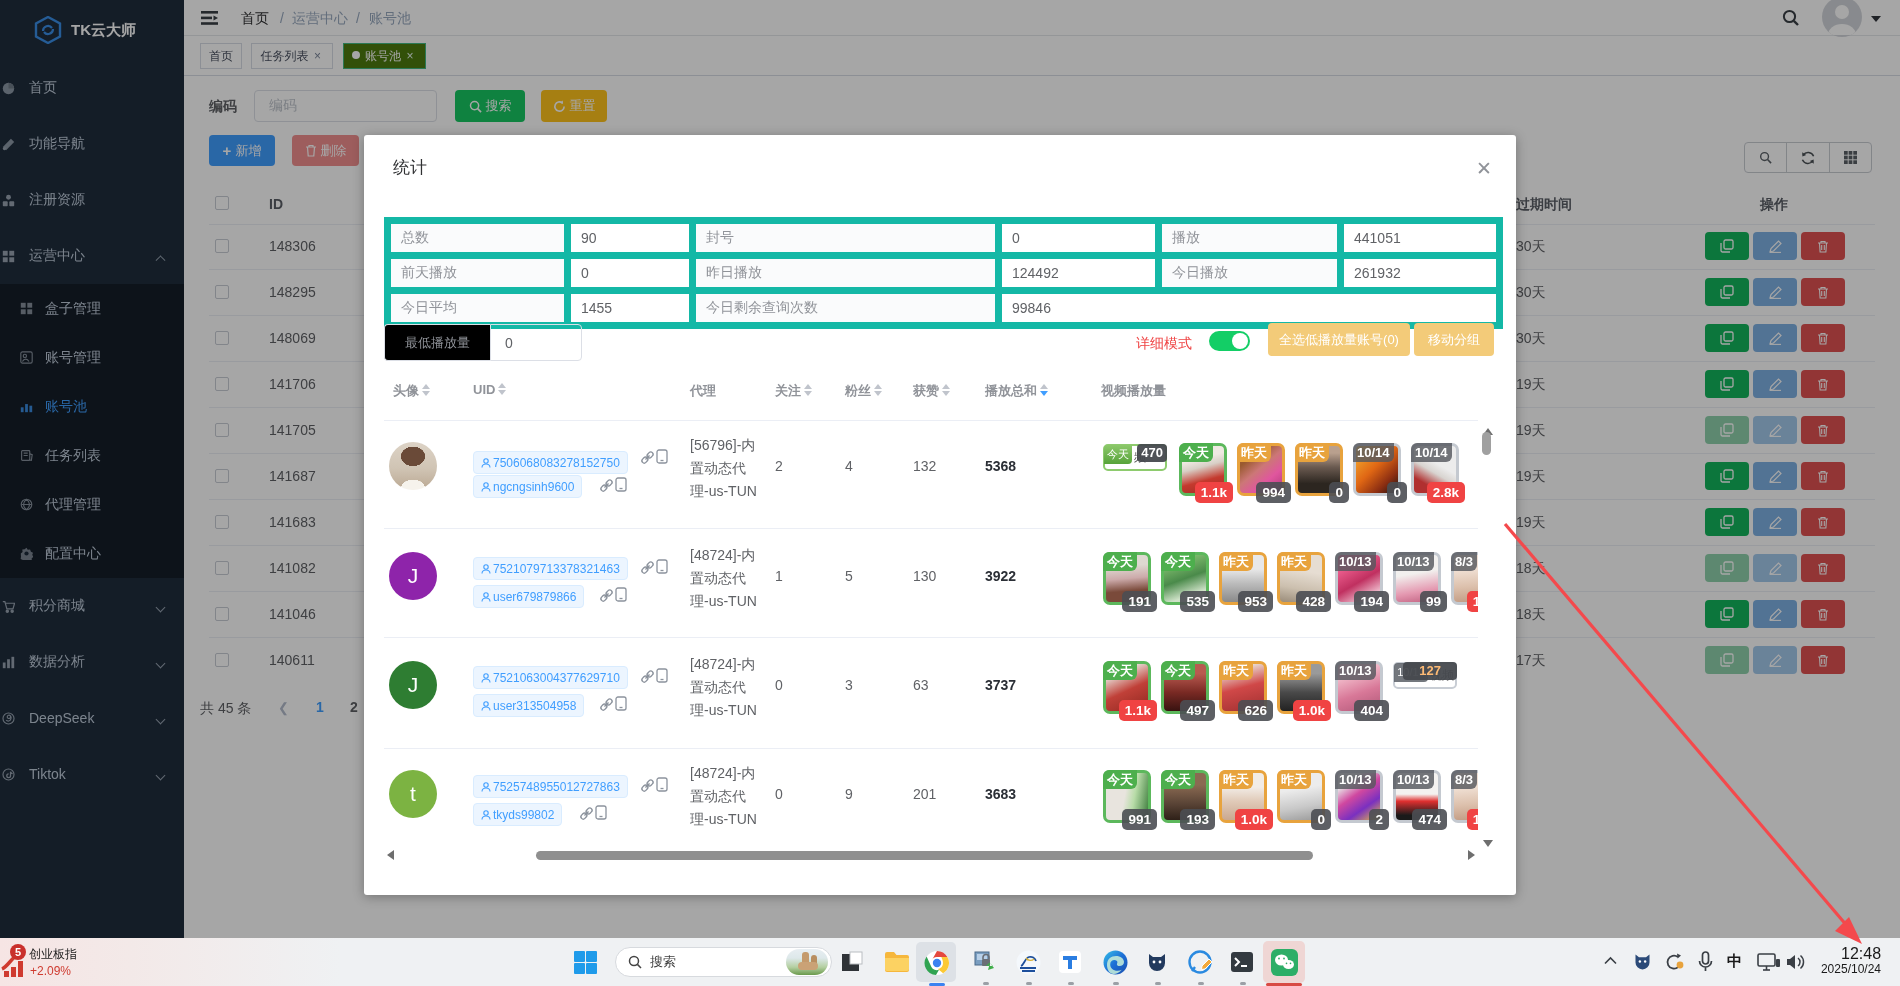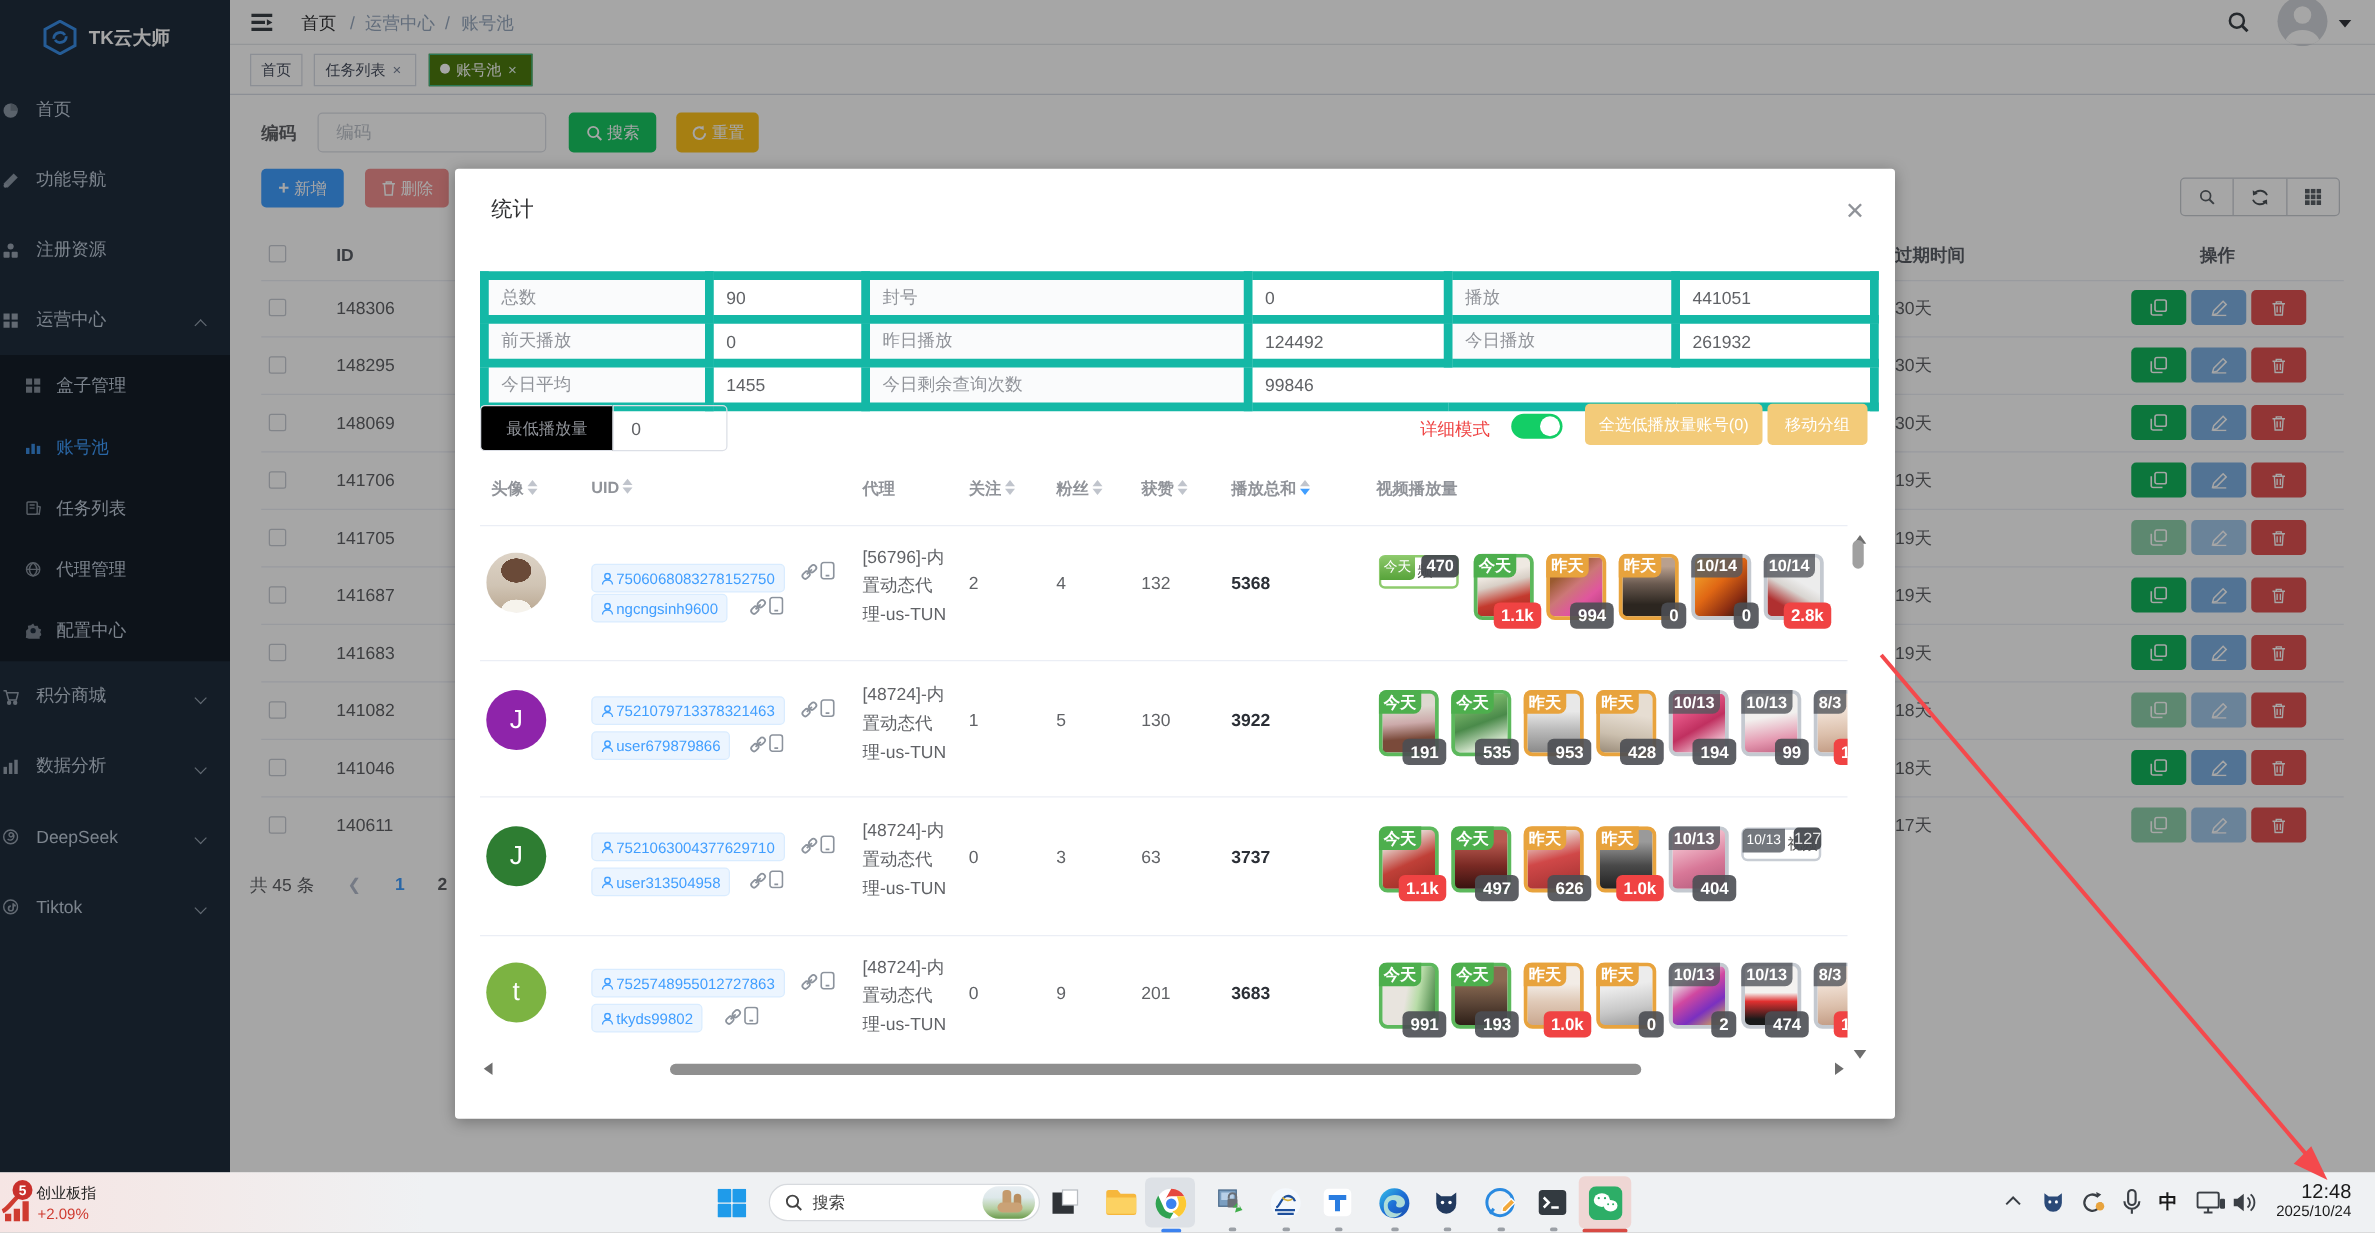--- a/index.html
+++ b/index.html
@@ -412,20 +412,25 @@
           <rect x="1" y="9" width="6" height="6"></rect>
           <rect x="9" y="9" width="6" height="6"></rect>
         </svg>运营中心<span class="cv"><span class="caret up"></span></span></div>
     <div id="sub">
       <div class="mi"><svg class="ic" viewBox="0 0 16 16" fill="#9aa5b1">
             <rect x="1" y="1" width="6" height="6"></rect>
             <rect x="9" y="1" width="6" height="6"></rect>
             <rect x="1" y="9" width="6" height="6"></rect>
             <rect x="9" y="9" width="6" height="6"></rect>
           </svg>盒子管理</div>
+      <div class="mi"><svg class="ic" viewBox="0 0 16 16" fill="none" stroke="#9aa5b1" stroke-width="1.4">
+            <rect x="1" y="1" width="14" height="14" rx="2"></rect>
+            <circle cx="6" cy="6" r="2"></circle>
+            <path d="M3 13c2-4 6-4 8 0"></path>
+          </svg>账号管理</div>
       <div class="mi on"><svg class="ic" viewBox="0 0 16 16" fill="#409eff">
             <rect x="1" y="9" width="3.4" height="6"></rect>
             <rect x="6.3" y="5" width="3.4" height="10"></rect>
             <rect x="11.6" y="7" width="3.4" height="8"></rect>
           </svg>账号池</div>
       <div class="mi"><svg class="ic" viewBox="0 0 16 16" fill="none" stroke="#9aa5b1" stroke-width="1.4">
             <rect x="2" y="2" width="10" height="12" rx="1"></rect>
             <path d="M4.5 5h5M4.5 8h5M12 6l3 1-1 7-3-.5"></path>
           </svg>任务列表</div>
       <div class="mi"><svg class="ic" viewBox="0 0 16 16" fill="none" stroke="#9aa5b1" stroke-width="1.4">
@@ -732,21 +737,21 @@
           <span class="tlab y">昨天</span>
           <span class="bdg r">1.0k</span>
         </span>
         <span class="thumb g" style="left:232px;top:0;background:linear-gradient(160deg,#f0b8c8 25%,#d87898 60%,#b05878)">
           <span class="tlab g">10/13</span>
           <span class="bdg">404</span>
         </span>
         <span style="position:absolute;left:290px;top:1px;width:64px;height:27px;border:2px solid #c8cdd4;border-radius:5px;background:#fff">
           <span style="position:absolute;left:-1px;top:-1px;width:34px;height:19px;background:rgba(90,95,102,.85);border-radius:4px 0 4px 0;color:#fff;font-size:11px;text-align:center;line-height:18px">10/13</span>
           <span style="position:absolute;left:35px;top:3px;font-size:12px;color:#555">视频</span>
-          <span style="position:absolute;right:-2px;top:-2px;background:rgba(70,73,78,.95);color:#e5e5e5;font-size:13px;font-weight:normal;border-radius:4px;padding:2px 0;line-height:14px">127</span>
+          <span style="position:absolute;right:-2px;top:-2px;background:rgba(70,73,78,.95);color:#fdba74;font-size:13px;font-weight:bold;border-radius:4px;padding:2px 16px;line-height:14px">127</span>
         </span>
       </div>
   <div style="position:absolute;left:739px;top:635px;width:375px;height:68px;overflow:hidden">
         <span class="thumb" style="left:0px;top:0;background:linear-gradient(100deg,#e8e4de 45%,#b8dca8 65%,#3a7a3a)">
           <span class="tlab">今天</span>
           <span class="bdg">991</span>
         </span>
         <span class="thumb" style="left:58px;top:0;background:linear-gradient(180deg,#8a6a52 25%,#5a4436 65%,#2e2018)">
           <span class="tlab">今天</span>
           <span class="bdg">193</span>

